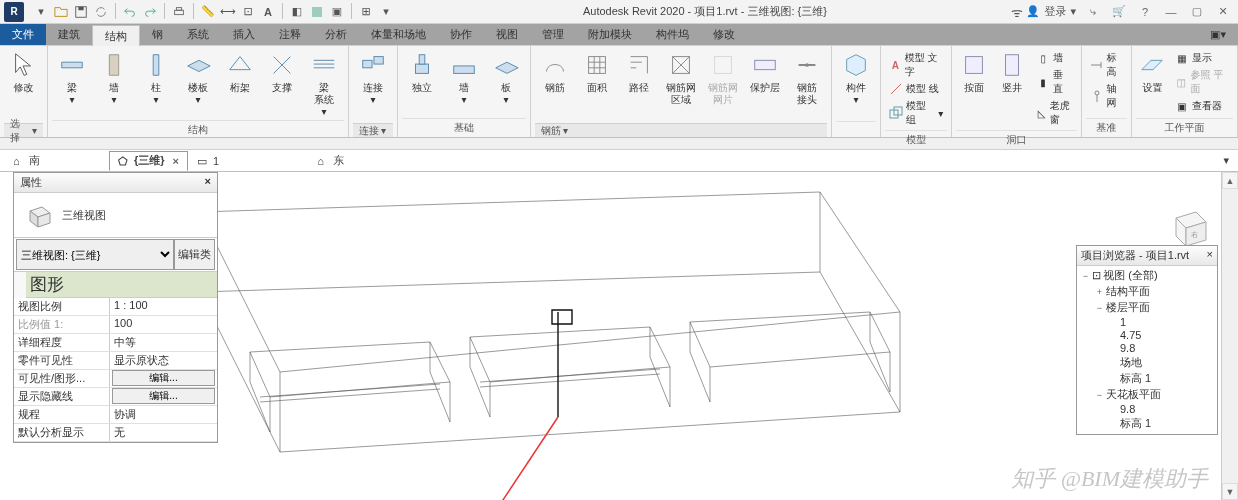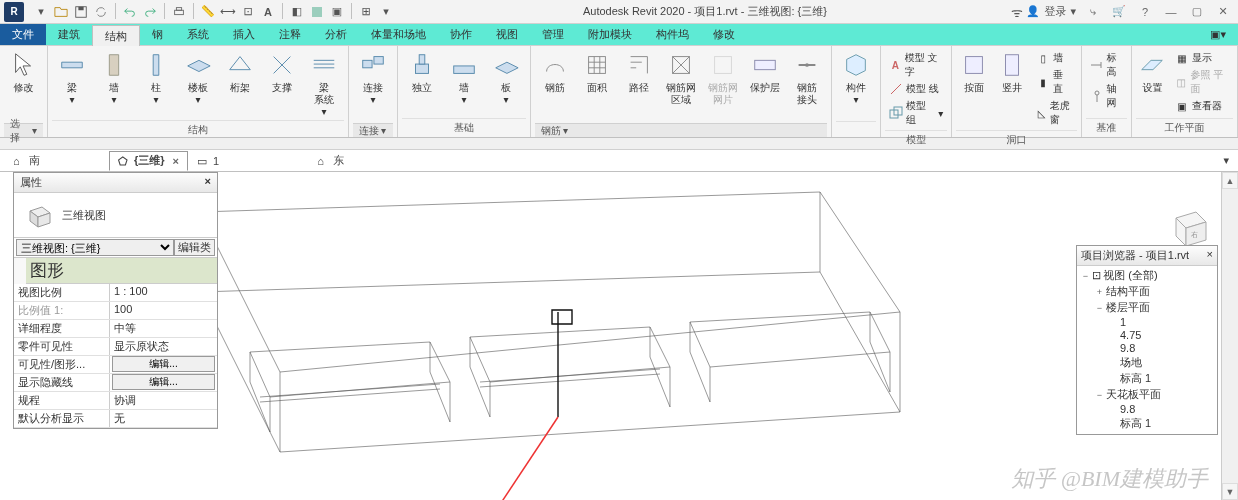--- a/index.html
+++ b/index.html
@@ -10,21 +10,21 @@
 .app-icon { width: 20px; height: 20px; background: #1f3c66; margin: 0 4px; border-radius: 2px; display: flex; align-items: center; justify-content: center; color: #fff; font-weight: bold; font-size: 10px; }
 .qat { display: flex; gap: 2px; padding: 0 4px; }
 .qat-btn { width: 18px; height: 18px; display: flex; align-items: center; justify-content: center; color: #555; cursor: pointer; }
 .qat-sep { width: 1px; height: 16px; background: #c0c0c0; margin: 0 3px; }
 .title-text { flex: 1; text-align: center; color: #444; font-size: 11px; }
 .title-right { display: flex; align-items: center; gap: 8px; padding-right: 6px; }
 .login-bar { display: flex; align-items: center; gap: 4px; color: #555; }
 .win-btn { width: 18px; height: 18px; display: flex; align-items: center; justify-content: center; color: #666; }
 
 
-.ribbon-tabs { height: 22px; background: #5eead4; display: flex; border-bottom: 1px solid #d0d0d0; }
+.ribbon-tabs { height: 22px; background: #a3a3a3; display: flex; border-bottom: 1px solid #d0d0d0; }
 .tab { padding: 0 12px; display: flex; align-items: center; cursor: pointer; color: #333; }
 .tab.file { background: #1a5c9e; color: #fff; }
 .tab.active { background: #f0f0f0; border: 1px solid #c0c0c0; border-bottom: none; position: relative; top: 1px; }
 
 
 .ribbon { height: 92px; background: #f5f5f5; display: flex; border-bottom: 1px solid #c0c0c0; }
 .panel { display: flex; flex-direction: column; border-right: 1px solid #d0d0d0; padding: 2px 4px 0; }
 .panel-body { flex: 1; display: flex; align-items: flex-start; gap: 2px; }
 .panel-title { text-align: center; font-size: 10px; color: #555; padding: 2px 0; border-top: 1px solid #e0e0e0; }
 .big-btn { display: flex; flex-direction: column; align-items: center; width: 40px; padding: 2px 1px; cursor: pointer; }
@@ -54,21 +54,21 @@
 .canvas svg.model { position: absolute; top: 0; left: 0; }
 
 
 .props { position: absolute; left: 13px; top: 0; width: 205px; background: #f8f8f8; border: 1px solid #999; font-size: 11px; z-index: 5; }
 .props-title { background: linear-gradient(#fdfdfd,#e8e8e8); padding: 2px 6px; display: flex; justify-content: space-between; font-size: 11px; border-bottom: 1px solid #ccc; }
 .props-title .x { cursor: pointer; font-weight: bold; }
 .type-sel { display: flex; align-items: center; padding: 8px; border-bottom: 1px solid #ccc; background: #fff; }
 .type-sel .cube { width: 32px; height: 28px; margin-right: 8px; }
 .type-row { display: flex; padding: 1px 2px; border-bottom: 1px solid #ccc; background: #fff; }
 .type-row select { flex: 1; font-size: 11px; border: 1px solid #999; }
-.type-row .edit-tp { border: 1px solid #999; padding: 0 3px; background: #f0f0f0; cursor: pointer; font-size: 11px; }
+.type-row .edit-tp { border: 1px solid #999; padding: 7px 3px; background: #f0f0f0; cursor: pointer; font-size: 11px; }
 .grp-hd { background: #dce6cc; padding: 1px 4px; font-size: 17px; border-bottom: 1px solid #ccc; margin-left: 12px; }
 .prop-row { display: flex; border-bottom: 1px solid #e0e0e0; background: #fff; }
 .prop-row .k { width: 96px; padding: 1px 4px; border-right: 1px solid #ccc; color: #333; }
 .prop-row.dim .k { color: #999; }
 .prop-row .v { flex: 1; padding: 1px 4px; color: #333; }
 .prop-row .btnv { flex: 1; padding: 0 2px; }
 .prop-row .btnv button { width: 100%; font-size: 10px; border: 1px solid #999; background: #f0f0f0; cursor: pointer; }
 
 
 .browser { position: absolute; right: 20px; top: 73px; width: 142px; background: #fff; border: 1px solid #999; font-size: 11px; z-index: 5; }

